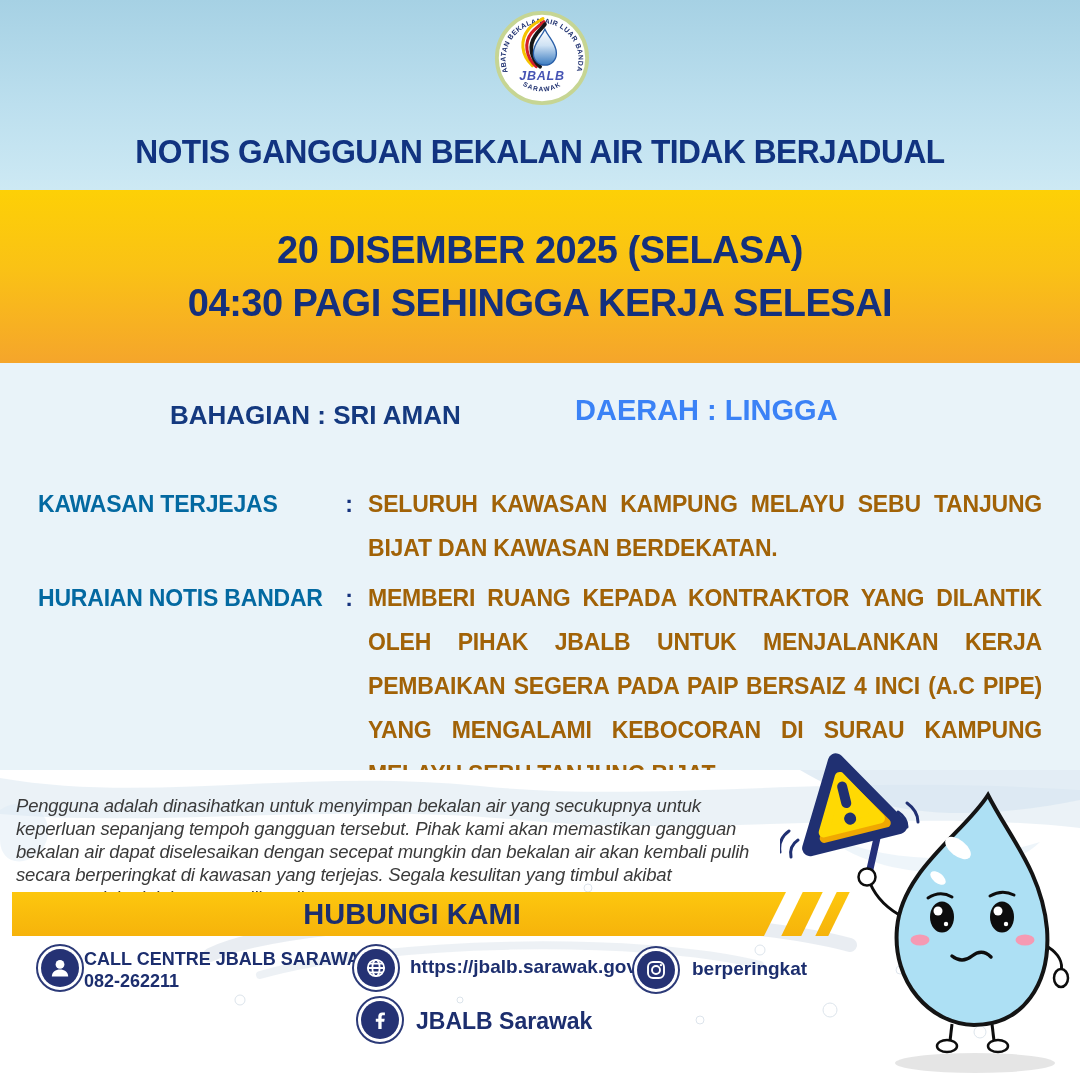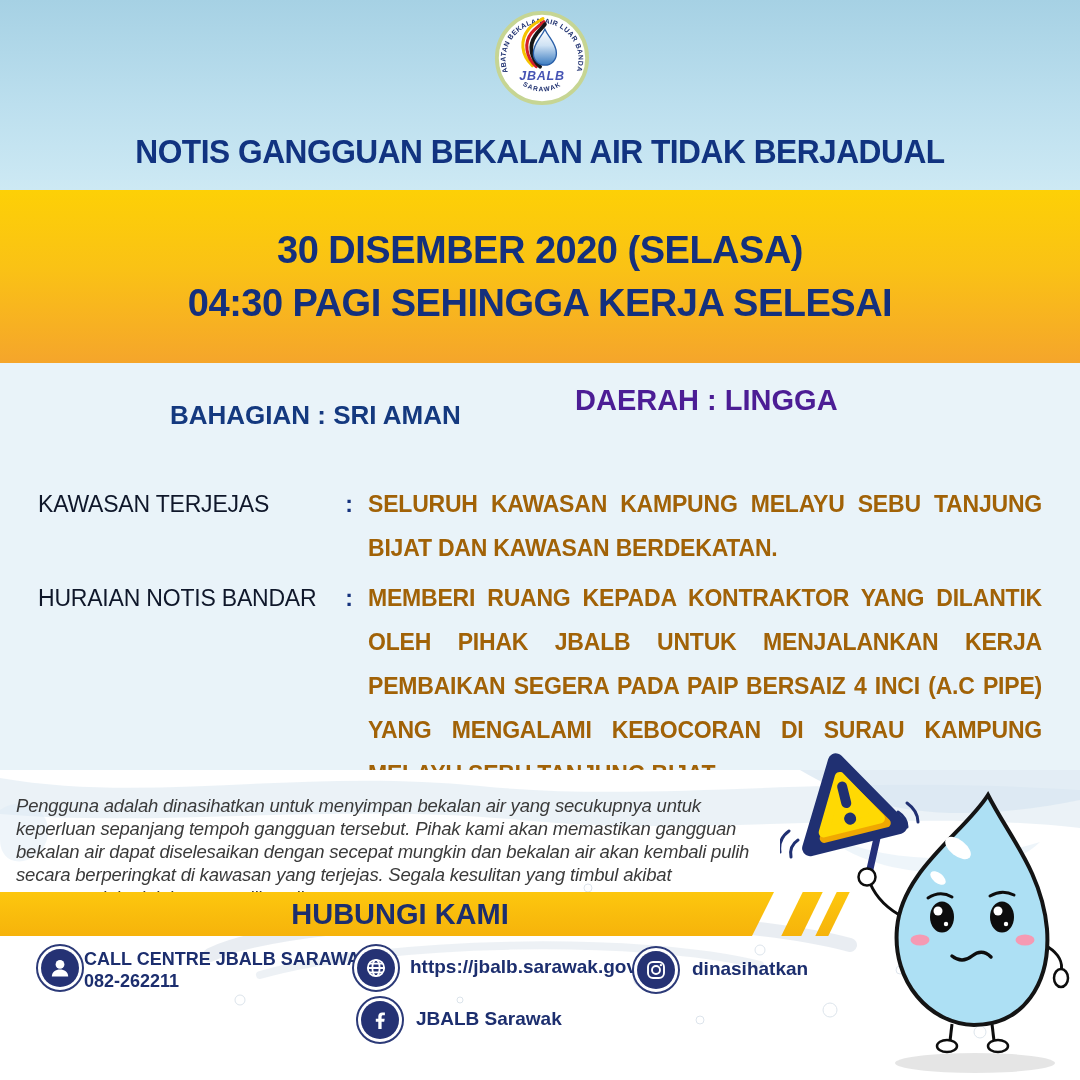--- a/index.html
+++ b/index.html
@@ -20,34 +20,34 @@
 
   
   .sched{left:0;top:190px;width:1080px;height:173px;
     background:linear-gradient(180deg,#fdd006 0%,#fac215 45%,#f5a52b 100%);
     display:flex;flex-direction:column;align-items:center;justify-content:center;gap:10px;}
   .sched .line{color:#14307d;font-size:38px;font-weight:bold;letter-spacing:-0.5px;}
 
   
   .bodysec{left:0;top:363px;width:1080px;height:407px;background:#e9f3f9;}
   .loc-bahagian{left:170px;top:400px;color:#14397f;font-size:26px;font-weight:bold;}
-  .loc-daerah{left:575px;top:384px;color:#4c1d95;font-size:29px;font-weight:bold;}
+  .loc-daerah{left:575px;top:394px;color:#3b82f6;font-size:29px;font-weight:bold;}
   .rows{left:38px;top:482px;width:1004px;}
   .inforow{display:grid;grid-template-columns:292px 38px 1fr;align-items:start;margin-bottom:6px;}
-  .inforow .lbl{color:#0f172a;font-size:23px;font-weight:normal;line-height:44px;letter-spacing:-0.2px;white-space:nowrap;}
+  .inforow .lbl{color:#0369a1;font-size:23px;font-weight:bold;line-height:44px;letter-spacing:-0.2px;white-space:nowrap;}
   .inforow .col{color:#14317d;font-size:23px;font-weight:bold;line-height:44px;text-align:center;}
   .inforow .txt{color:#a16207;font-size:23px;font-weight:bold;line-height:44px;letter-spacing:-0.2px;
     text-align:justify;text-align-last:left;}
 
   
   .footer{left:0;top:770px;width:1080px;height:310px;background:#ffffff;}
   .splash{left:0;top:0;width:1080px;height:310px;}
   .advisory{left:16px;top:24px;width:734px;color:#3a3a3a;font-size:18.5px;line-height:23px;
     font-style:italic;font-weight:500;letter-spacing:-0.2px;}
-  .contact-banner{left:0;top:122px;width:774px;height:44px;
+  .contact-banner{left:12px;top:122px;width:774px;height:44px;
     background:linear-gradient(180deg,#fdc70e,#f6b30b);
     clip-path:polygon(0 0,100% 0,calc(100% - 22px) 100%,0 100%);
     display:flex;align-items:center;justify-content:center;}
   .contact-banner span{color:#1c2e6e;font-size:29px;font-weight:bold;padding-left:26px;letter-spacing:0;}
   .stripe{top:122px;height:44px;background:linear-gradient(180deg,#fdc70e,#f6b30b);transform:skewX(-26deg);}
   .stripe.s1{left:792px;width:20px;}
   .stripe.s2{left:826px;width:13px;}
 
   .cicon{width:48px;height:48px;border-radius:50%;border:2px solid #2c3a78;background:#fff;
     display:flex;align-items:center;justify-content:center;}
@@ -55,21 +55,21 @@
     display:flex;align-items:center;justify-content:center;}
   .ctext{color:#1c2e6e;font-weight:bold;}
 
   .call-icon{left:36px;top:174px;}
   .call-text{left:84px;top:178px;font-size:18px;line-height:22px;}
   .web-icon{left:352px;top:174px;}
   .web-text{left:410px;top:186px;font-size:19px;}
   .ig-icon{left:632px;top:176px;}
   .ig-text{left:692px;top:188px;font-size:19px;}
   .fb-icon{left:356px;top:226px;}
-  .fb-text{left:416px;top:238px;font-size:19px;}
+  .fb-text{left:416px;top:238px;font-size:23px;}
 
   .mascot{left:780px;top:732px;width:300px;height:348px;}
 </style>
 </head>
 <body>
 
 <div class="poster">
 
   <div class="abs header">
     <svg class="abs logo" viewBox="0 0 100 100">
@@ -96,21 +96,21 @@
         <path d="M48,59 C38,50 36,37 43,27 C46,22 50,19 53,15" stroke="#171717" stroke-width="4" fill="none" stroke-linecap="round"></path>
       </g>
 
       <path d="M53,20 C49,29 41,35 41,45 C41,52 46,57.5 53,57.5 C60,57.5 65,52 65,45 C65,35 57,29 53,20 Z" fill="url(#dropFill)" stroke="#2a5fa8" stroke-width="1.4"></path>
       <text x="50" y="72.5" text-anchor="middle" font-size="13" font-weight="bold" font-style="italic" fill="#4553b4" letter-spacing="0.8">JBALB</text>
     </svg>
     <div class="abs main-title">NOTIS GANGGUAN BEKALAN AIR TIDAK BERJADUAL</div>
   </div>
 
   <div class="abs sched">
-    <div class="line">30 DISEMBER 2020 (SELASA)</div>
+    <div class="line">20 DISEMBER 2025 (SELASA)</div>
     <div class="line">04:30 PAGI SEHINGGA KERJA SELESAI</div>
   </div>
 
   <div class="abs bodysec"></div>
   <div class="abs loc-bahagian">BAHAGIAN : SRI AMAN</div>
   <div class="abs loc-daerah">DAERAH : LINGGA</div>
 
   <div class="abs rows">
     <div class="inforow">
       <div class="lbl">KAWASAN TERJEJAS</div>
@@ -182,21 +182,21 @@
 
     <div class="abs cicon ig-icon">
       <div class="inner">
         <svg width="24" height="24" viewBox="0 0 24 24" fill="none" stroke="#ffffff" stroke-width="1.9">
           <rect x="4" y="4" width="16" height="16" rx="5"></rect>
           <circle cx="12" cy="12" r="4"></circle>
           <circle cx="16.9" cy="7.1" r="1.2" fill="#ffffff" stroke="none"></circle>
         </svg>
       </div>
     </div>
-    <div class="abs ctext ig-text">dinasihatkan</div>
+    <div class="abs ctext ig-text">berperingkat</div>
 
     <div class="abs cicon fb-icon">
       <div class="inner">
         <svg width="24" height="24" viewBox="0 0 24 24">
           <path d="M13.6,21 v-7.2 h2.6 l0.5,-3 h-3.1 v-2 c0,-0.95 0.45,-1.55 1.55,-1.55 h1.75 V4.6 C16.3,4.5 15.2,4.4 14.2,4.4 c-2.4,0 -3.9,1.4 -3.9,3.9 v2.5 H7.8 v3 h2.5 V21 Z" fill="#ffffff"></path>
         </svg>
       </div>
     </div>
     <div class="abs ctext fb-text">JBALB Sarawak</div>
   </div>

